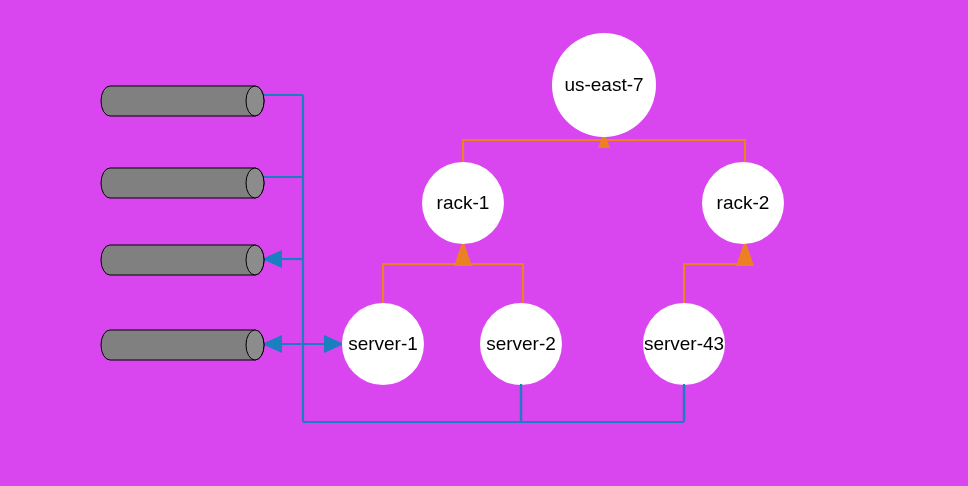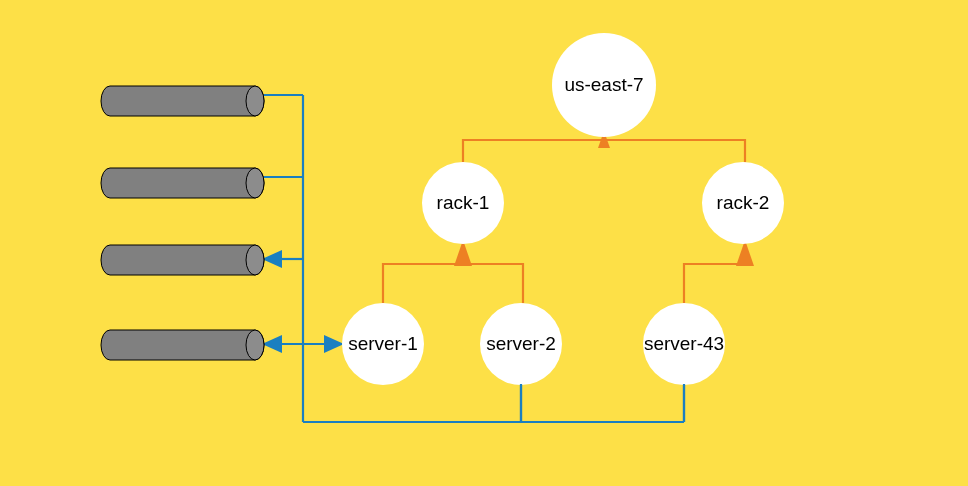--- a/index.html
+++ b/index.html
@@ -11,21 +11,21 @@
   body {
     width: 968px;
     height: 486px;
     overflow: hidden;
     font-family: "Liberation Sans", sans-serif;
   }
   #diagram-root {
     position: relative;
     width: 968px;
     height: 486px;
-    background: #fde047;
+    background: #d946ef;
   }
   svg#diagram-canvas {
     position: absolute;
     left: 0;
     top: 0;
     width: 968px;
     height: 486px;
     display: block;
   }
   .node-label {

